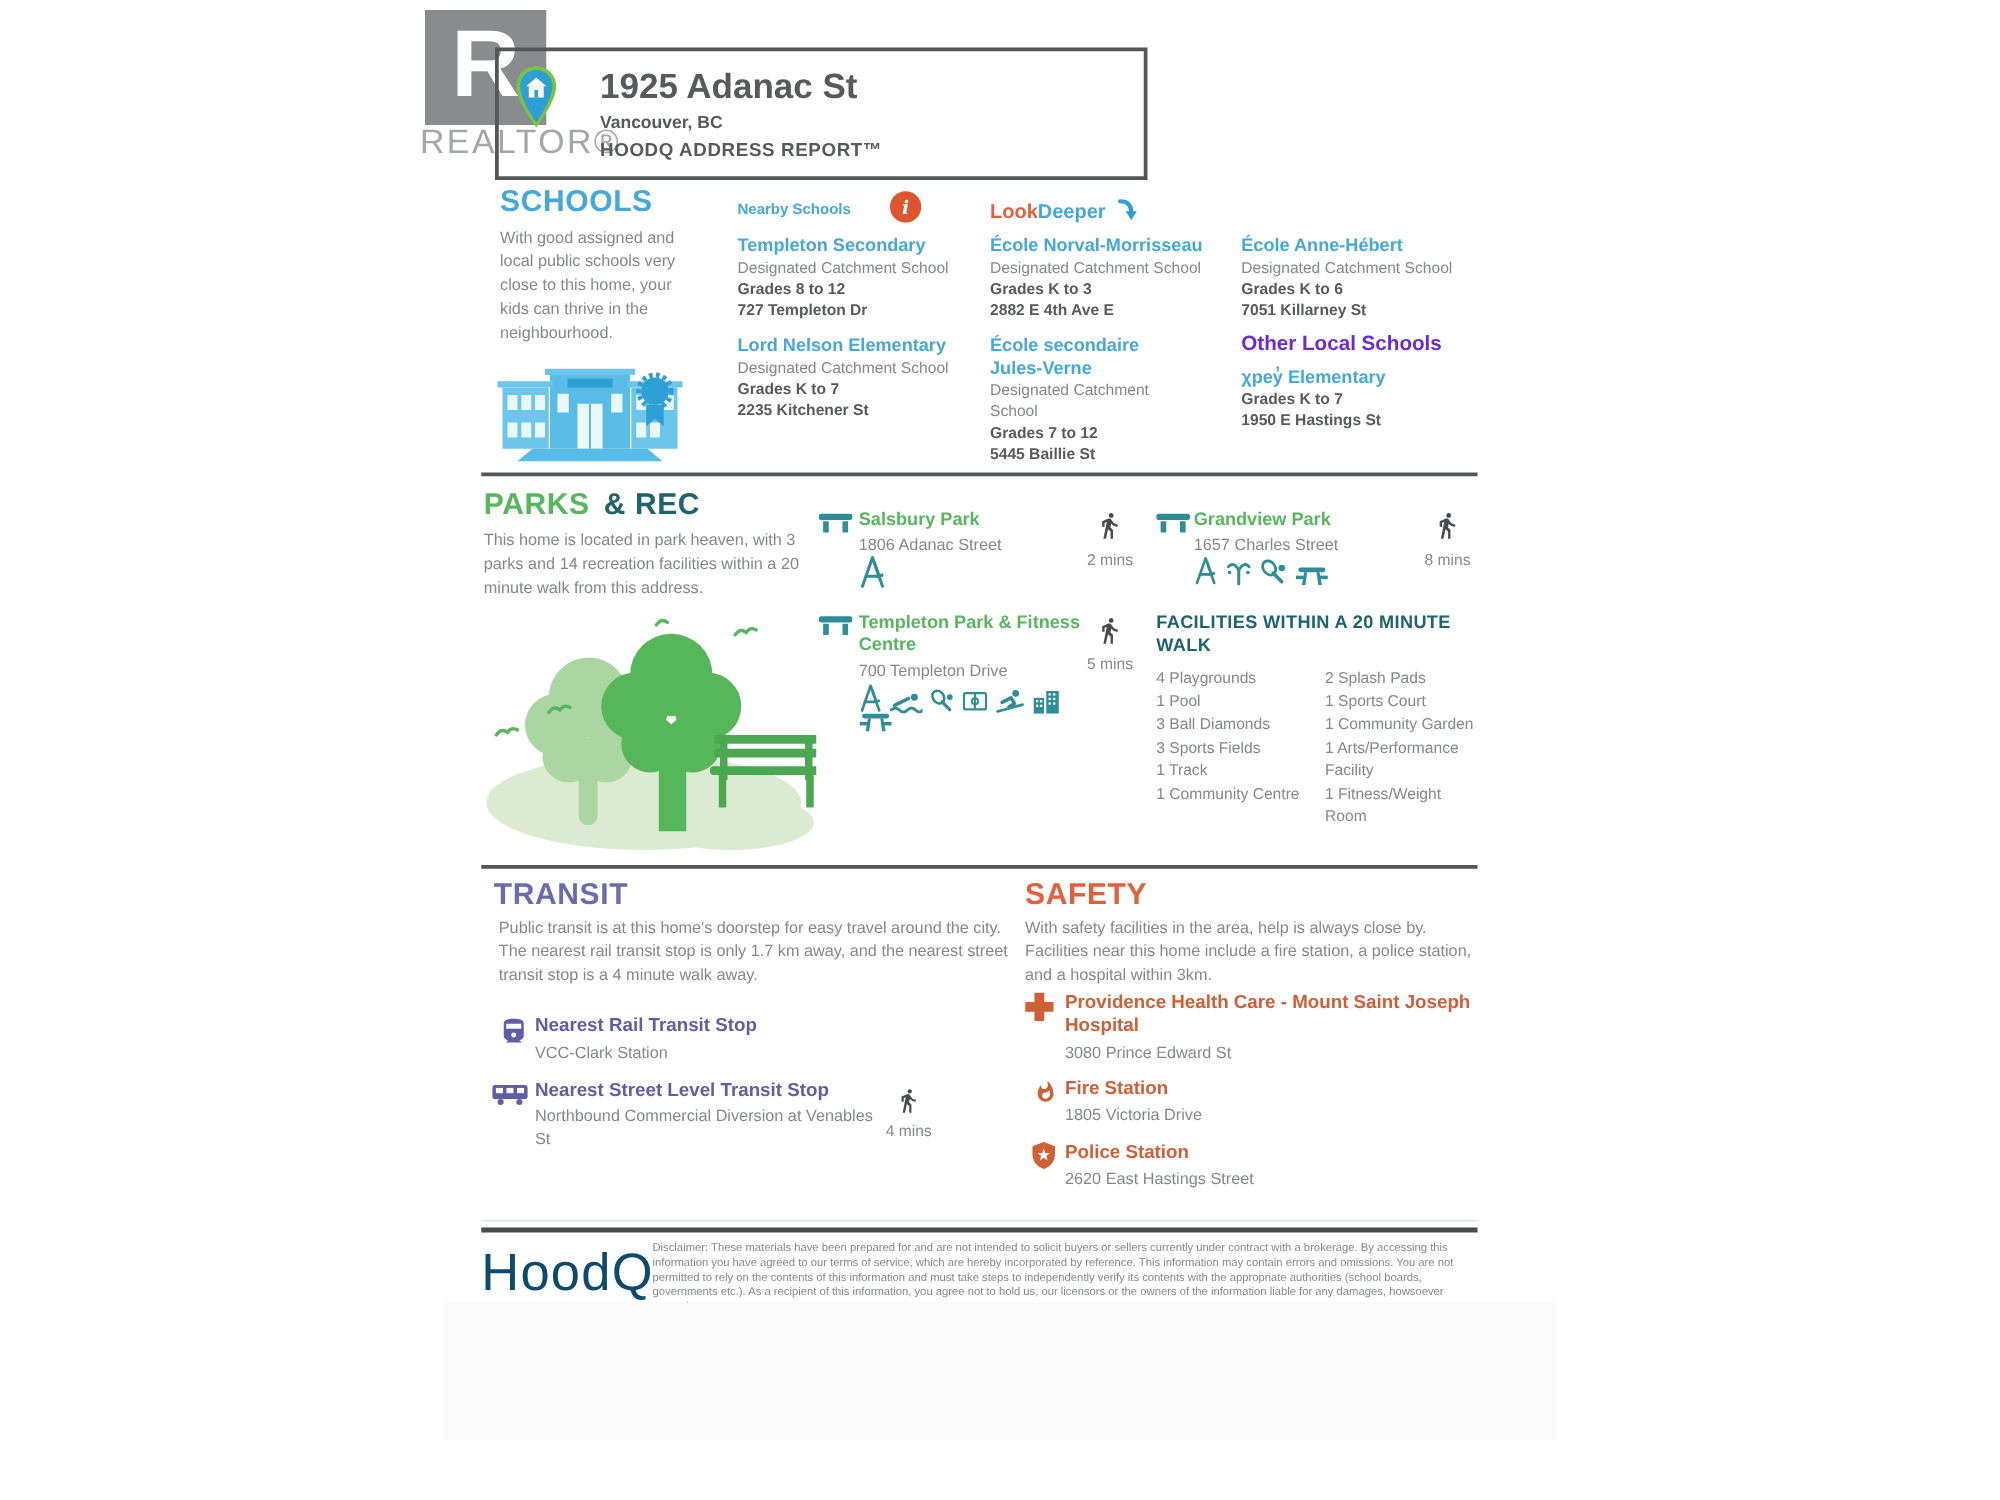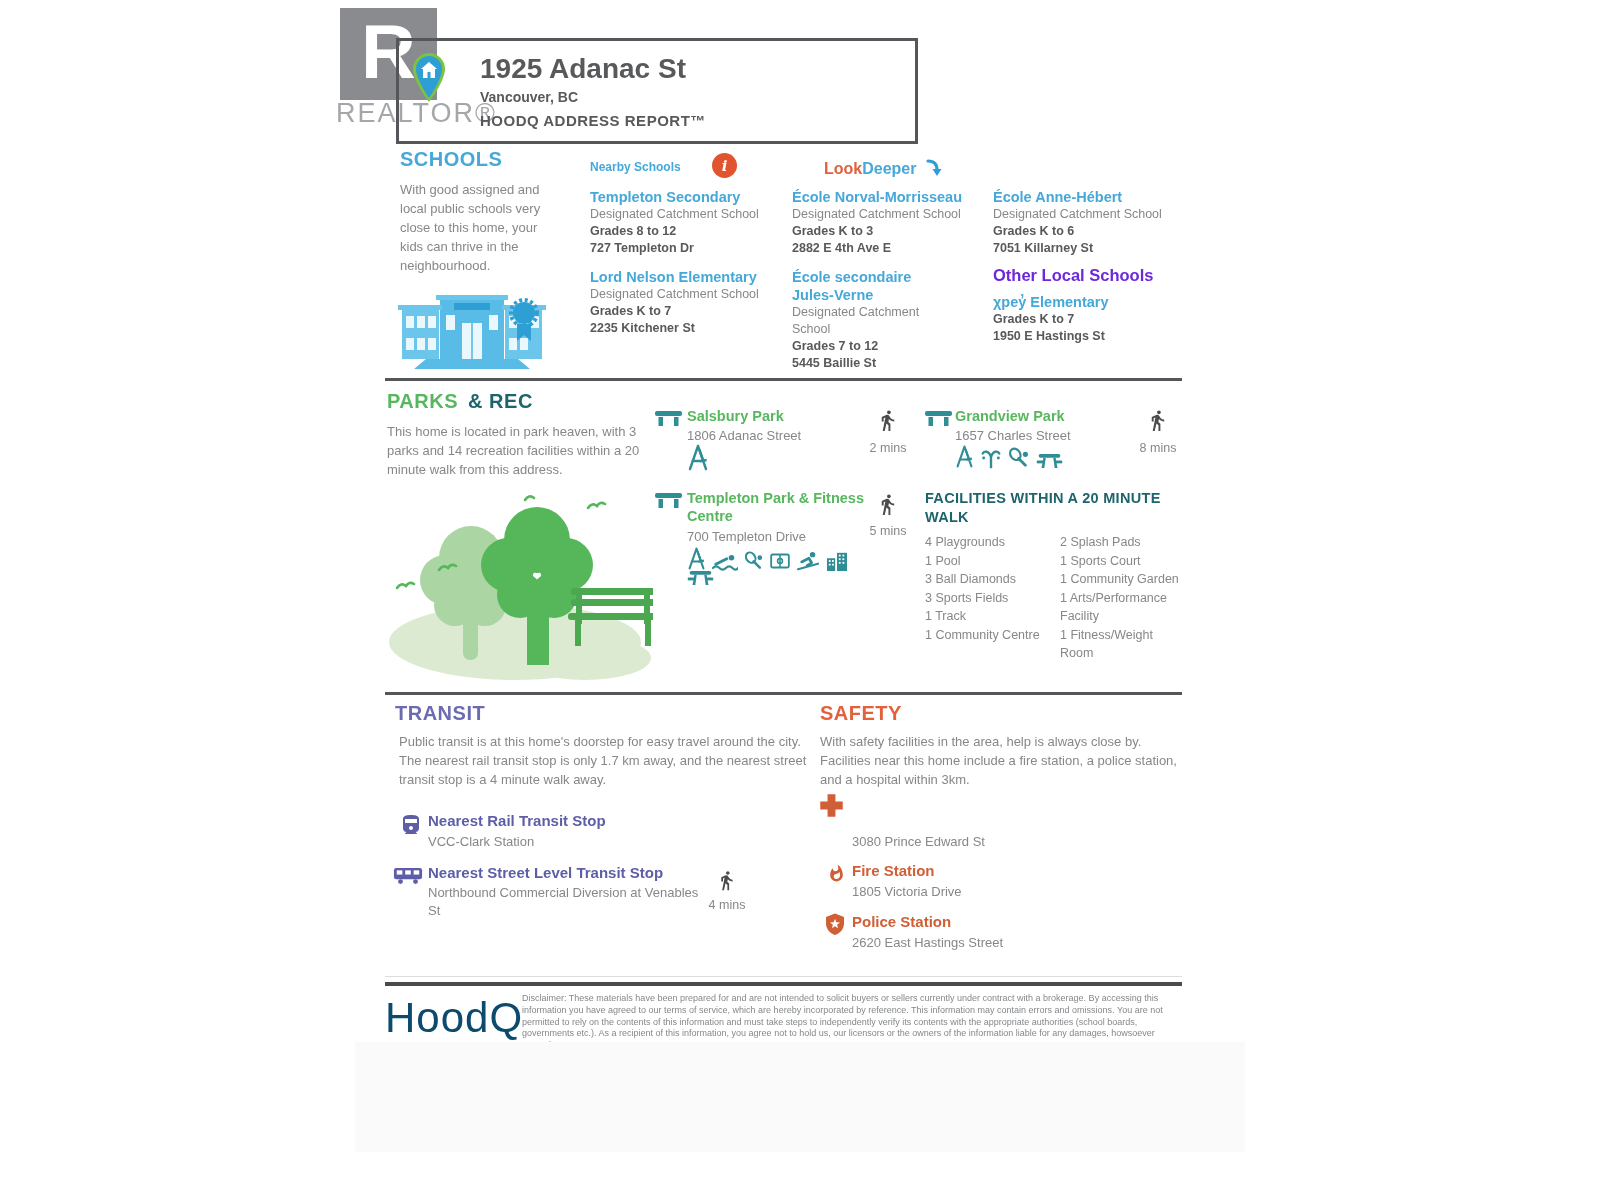--- a/index.html
+++ b/index.html
@@ -9,21 +9,21 @@
   
   .realtor-box{left:340px;top:8px;width:97px;height:92px;background:#898b8e;
                display:flex;align-items:center;justify-content:center;}
   .realtor-r{color:#ffffff;font-size:76px;font-weight:bold;line-height:1;margin-top:-4px;}
   .realtor-label{left:336px;top:98px;font-size:27px;color:#a4a6a9;letter-spacing:2px;}
   .header-box{left:396px;top:38px;width:516px;height:100px;border:3px solid #55565a;background:transparent;}
   .addr-title{left:480px;top:53px;font-size:28px;font-weight:bold;color:#58595b;}
   .addr-city{left:480px;top:89px;font-size:14px;font-weight:bold;color:#58595b;}
   .report-title{left:480px;top:112px;font-size:15px;font-weight:bold;color:#58595b;letter-spacing:.5px;}
   
-  .sec-title{font-size:20px;font-weight:bold;letter-spacing:.5px;text-align:right;}
+  .sec-title{font-size:24px;font-weight:bold;letter-spacing:.5px;text-align:right;}
   .p-body{font-size:13px;line-height:19px;color:#85878a;}
   .entry-name{font-size:14.5px;font-weight:bold;line-height:18px;}
   .entry-sub{font-size:12.5px;line-height:17px;color:#85878a;}
   .entry-strong{font-size:12.5px;line-height:17px;font-weight:bold;color:#58595b;}
   .blue{color:#45a8d9;} .green{color:#58b75e;} .dark{color:#6d28d9;}
   .dkteal{color:#1d646d;} .purple-h{color:#6b6bb2;} .purple{color:#5e5ea8;}
   .orange-h{color:#e2603c;} .orange{color:#d05f36;}
   .divider{height:3px;background:#55565a;}
   .info-circle{width:25px;height:25px;border-radius:50%;background:#e0542e;color:#fff;
                display:flex;align-items:center;justify-content:center;
@@ -104,21 +104,21 @@
     <div class="entry-strong">Grades 8 to 12</div>
     <div class="entry-strong">727 Templeton Dr</div>
   </div>
   <div class="abs" style="left:590px;top:268px;width:190px;">
     <div class="entry-name blue">Lord Nelson Elementary</div>
     <div class="entry-sub">Designated Catchment School</div>
     <div class="entry-strong">Grades K to 7</div>
     <div class="entry-strong">2235 Kitchener St</div>
   </div>
 
-  <div class="abs" style="left:824px;top:158px;font-size:16px;font-weight:bold;">
+  <div class="abs" style="left:792px;top:158px;font-size:16px;font-weight:bold;">
     <span class="orange-h">Look</span><span class="blue">Deeper</span>
     <svg width="17" height="19" viewBox="0 0 17 19" style="vertical-align:-3px;margin-left:5px;">
       <path d="M2 3 Q11 3 11 12" fill="none" stroke="#2d9fd8" stroke-width="3.2" stroke-linecap="round"></path>
       <path d="M6.5 11 L15.5 11 L11 18 Z" fill="#2d9fd8"></path>
     </svg>
   </div>
 
   <div class="abs" style="left:792px;top:188px;width:185px;">
     <div class="entry-name blue">École Norval-Morrisseau</div>
     <div class="entry-sub">Designated Catchment School</div>
@@ -372,20 +372,21 @@
     <path fill="#4a4b4d" d="M13.5 5.5c1.1 0 2-.9 2-2s-.9-2-2-2-2 .9-2 2 .9 2 2 2zM9.8 8.9 7 23h2.1l1.8-8 2.1 2v6h2v-7.5l-2.1-2 .6-3c1.3 1.5 3.3 2.5 5.5 2.5v-2c-1.9 0-3.5-1-4.3-2.4l-1-1.6c-.4-.6-1-1-1.7-1-.3 0-.5.1-.8.1L6 8.3V13h2V9.6l1.8-.7"></path>
   </svg>
   <div class="abs mins-label" style="left:705px;top:898px;">4 mins</div>
 
   <div class="abs sec-title orange-h" style="left:820px;top:702px;">SAFETY</div>
   <div class="abs p-body" style="left:820px;top:732px;width:372px;">With safety facilities in the area, help is always close by. Facilities near this home include a fire station, a police station, and a hospital within 3km.</div>
 
   <svg class="abs" style="left:818px;top:792px;" width="27" height="27" viewBox="0 0 24 24">
     <path fill="#d05f36" d="M8.5 2h7v6.5H22v7h-6.5V22h-7v-6.5H2v-7h6.5z"></path>
   </svg>
+  <div class="abs entry-name orange" style="left:852px;top:792px;width:332px;font-size:15px;line-height:19px;">Providence Health Care - Mount Saint Joseph Hospital</div>
   <div class="abs p-body" style="left:852px;top:832px;">3080 Prince Edward St</div>
 
   <svg class="abs" style="left:827px;top:861px;" width="19" height="25" viewBox="0 0 24 24">
     <path fill="#d05f36" fill-rule="evenodd" d="M13.5.67s.74 2.65.74 4.8c0 2.06-1.35 3.73-3.41 3.73-2.07 0-3.63-1.67-3.63-3.73l.03-.36C5.21 7.51 4 10.62 4 14c0 4.42 3.58 8 8 8s8-3.58 8-8C20 8.61 17.41 3.8 13.5.67zM11.71 19c-1.78 0-3.22-1.4-3.22-3.14 0-1.62 1.05-2.76 2.81-3.12 1.77-.36 3.6-1.21 4.62-2.58.39 1.29.59 2.65.59 4.04 0 2.65-2.15 4.8-4.8 4.8z"></path>
   </svg>
   <div class="abs entry-name orange" style="left:852px;top:862px;font-size:15px;">Fire Station</div>
   <div class="abs p-body" style="left:852px;top:882px;">1805 Victoria Drive</div>
 
   <svg class="abs" style="left:823px;top:912px;" width="24" height="27" viewBox="0 0 24 26">
     <path fill="#d05f36" d="M12 1 21 4.5v6.5c0 5.4-3.8 9.9-9 11.6-5.2-1.7-9-6.2-9-11.6V4.5z"></path>

